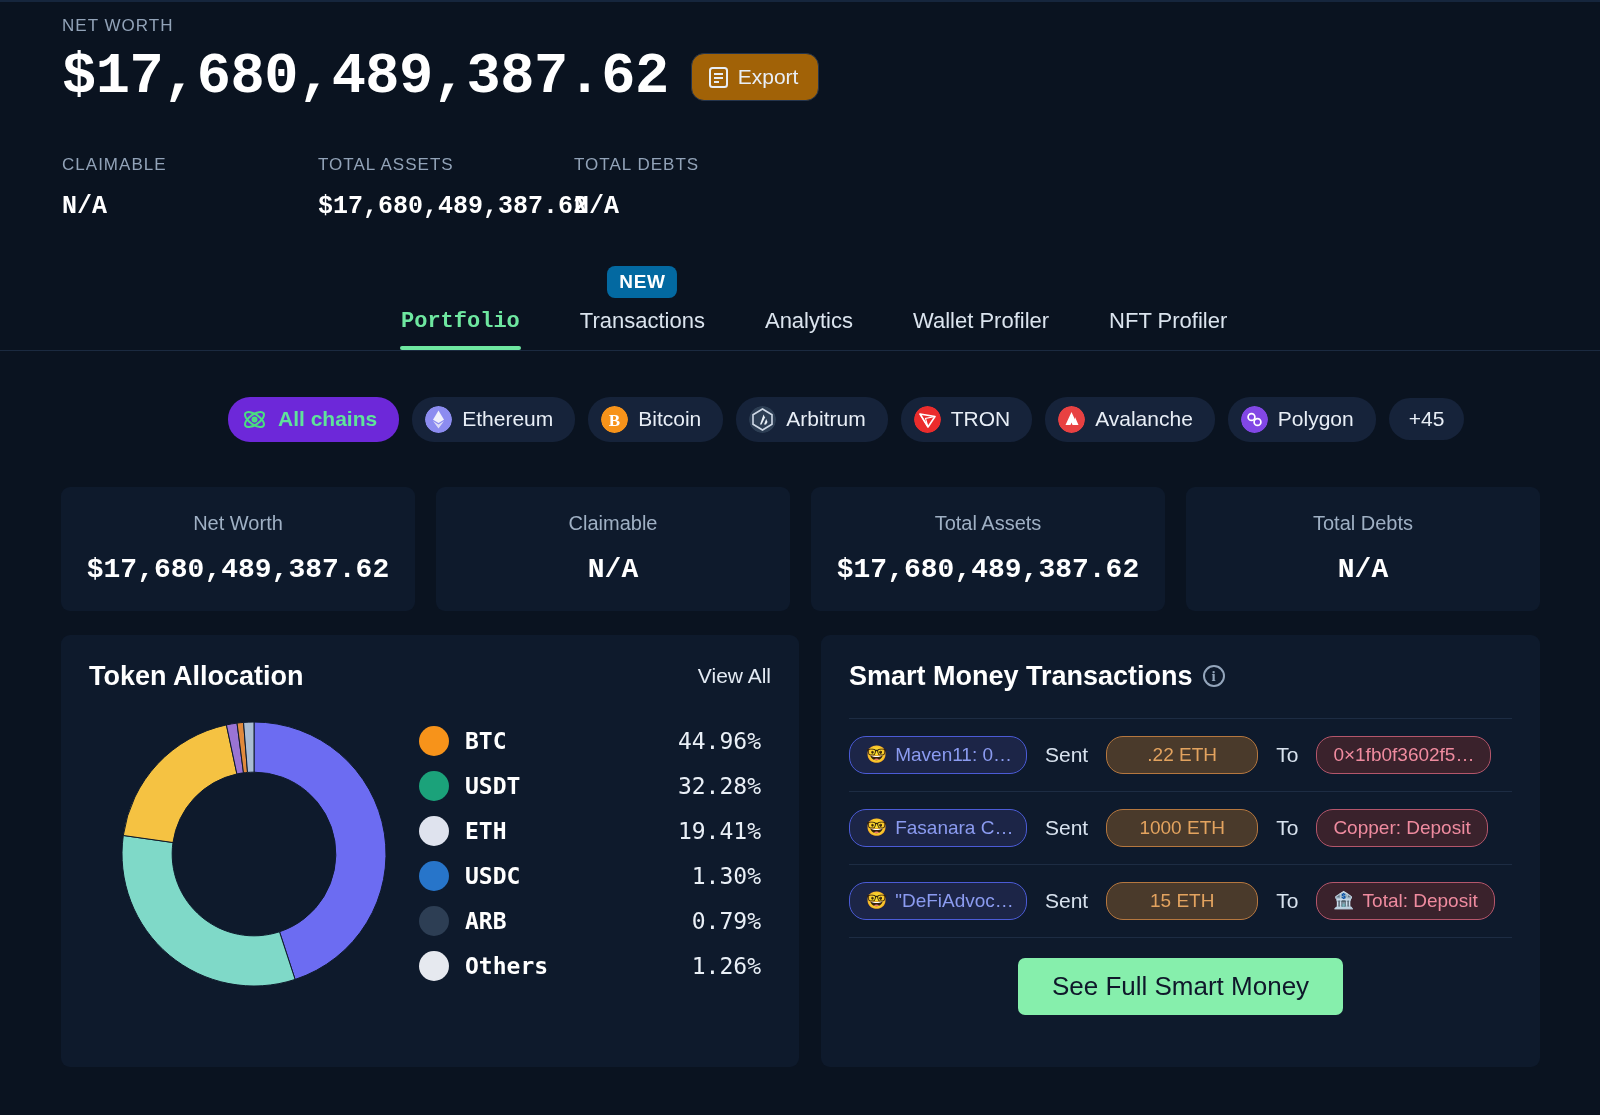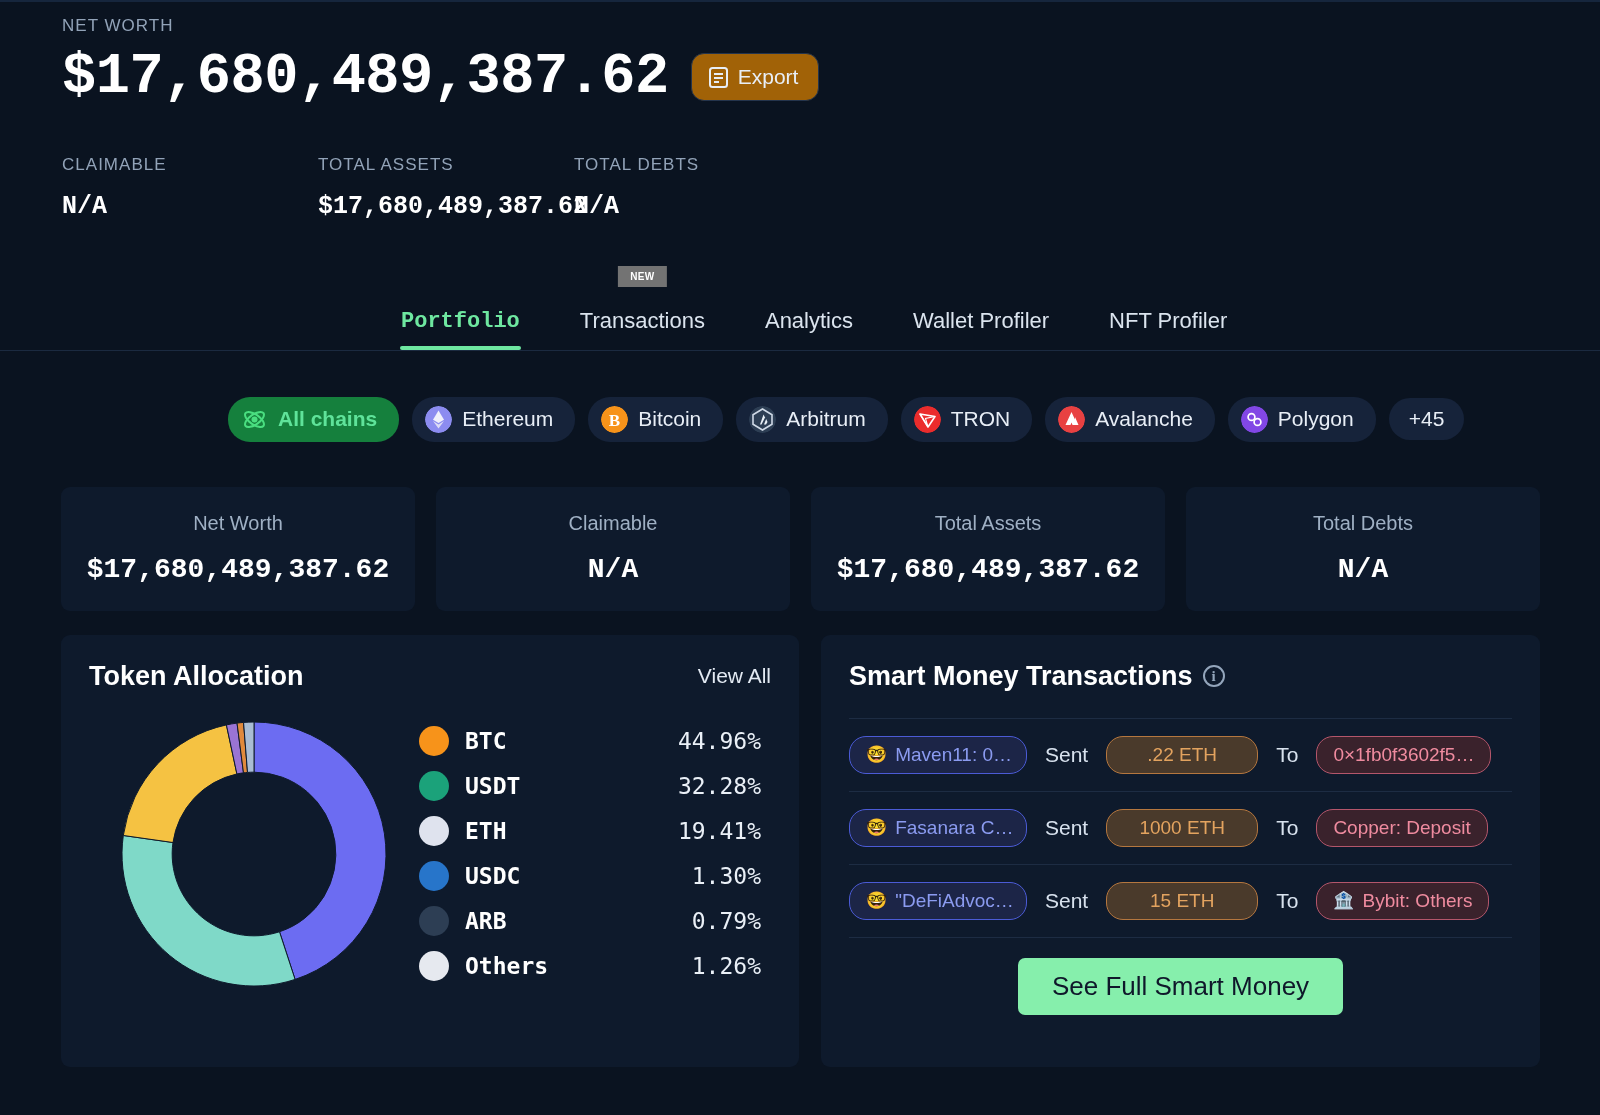--- a/index.html
+++ b/index.html
@@ -48,32 +48,32 @@
     cursor: pointer; white-space: nowrap;
   }
   .tab + .tab { margin-left: 60px; }
   .tab.active { color: #6ee7a0; font-weight: 700; font-family: Liberation Mono, monospace; }
   .tab.active::after {
     content: ""; position: absolute; left: -1px; right: -1px; bottom: 0;
     height: 4px; background: #6ee7a0; border-radius: 2px;
   }
   .new-badge {
     position: absolute; top: -42px; left: 50%; transform: translateX(-50%);
-    background: #737373; color: #fff; font-size: 10px; font-weight: 700;
-    padding: 5px 12px; border-radius: 0; letter-spacing: 0.03em;
+    background: #0369a1; color: #fff; font-size: 19px; font-weight: 700;
+    padding: 5px 12px; border-radius: 8px; letter-spacing: 0.03em;
   }
 
   
   .chips { display: flex; align-items: center; gap: 13px; padding: 46px 0 0 228px; }
   .chip {
     display: flex; align-items: center; gap: 10px;
     background: #16233a; border-radius: 22px; padding: 9px 22px 9px 13px;
     font-size: 21px; color: #e8eef6; cursor: pointer; white-space: nowrap;
   }
-  .chip.active { background: #15803d; color: #5fe39a; font-weight: 700; }
+  .chip.active { background: #6d28d9; color: #5fe39a; font-weight: 700; }
   .chip.plus { padding: 9px 20px; }
   .ci { width: 27px; height: 27px; border-radius: 50%; display:block; flex: none; }
 
   
   .cards { display: flex; gap: 21px; padding: 45px 60px 0 61px; }
   .card {
     flex: 1; background: #0e1a2c; border-radius: 9px; height: 124px;
     display: flex; flex-direction: column; align-items: center; justify-content: center;
   }
   .card .ct { font-size: 20px; color: #9fb0c4; }
@@ -408,21 +408,21 @@
         <span class="emoji">🤓</span>
         <span>"DeFiAdvoc…</span>
       </span>
       <span class="sm-word">Sent</span>
       <span class="pill pill-amt">
         <span>15 ETH</span>
       </span>
       <span class="sm-word">To</span>
       <span class="pill pill-to">
         <span class="emoji">🏦</span>
-        <span>Bybit: Others</span>
+        <span>Total: Deposit</span>
       </span>
     </div>
 
     <div class="sm-divider" style="margin-top:0"></div>
 
     <div class="sm-btn-wrap">
       <button class="sm-btn">See Full Smart Money</button>
     </div>
   </div>
 </div>

